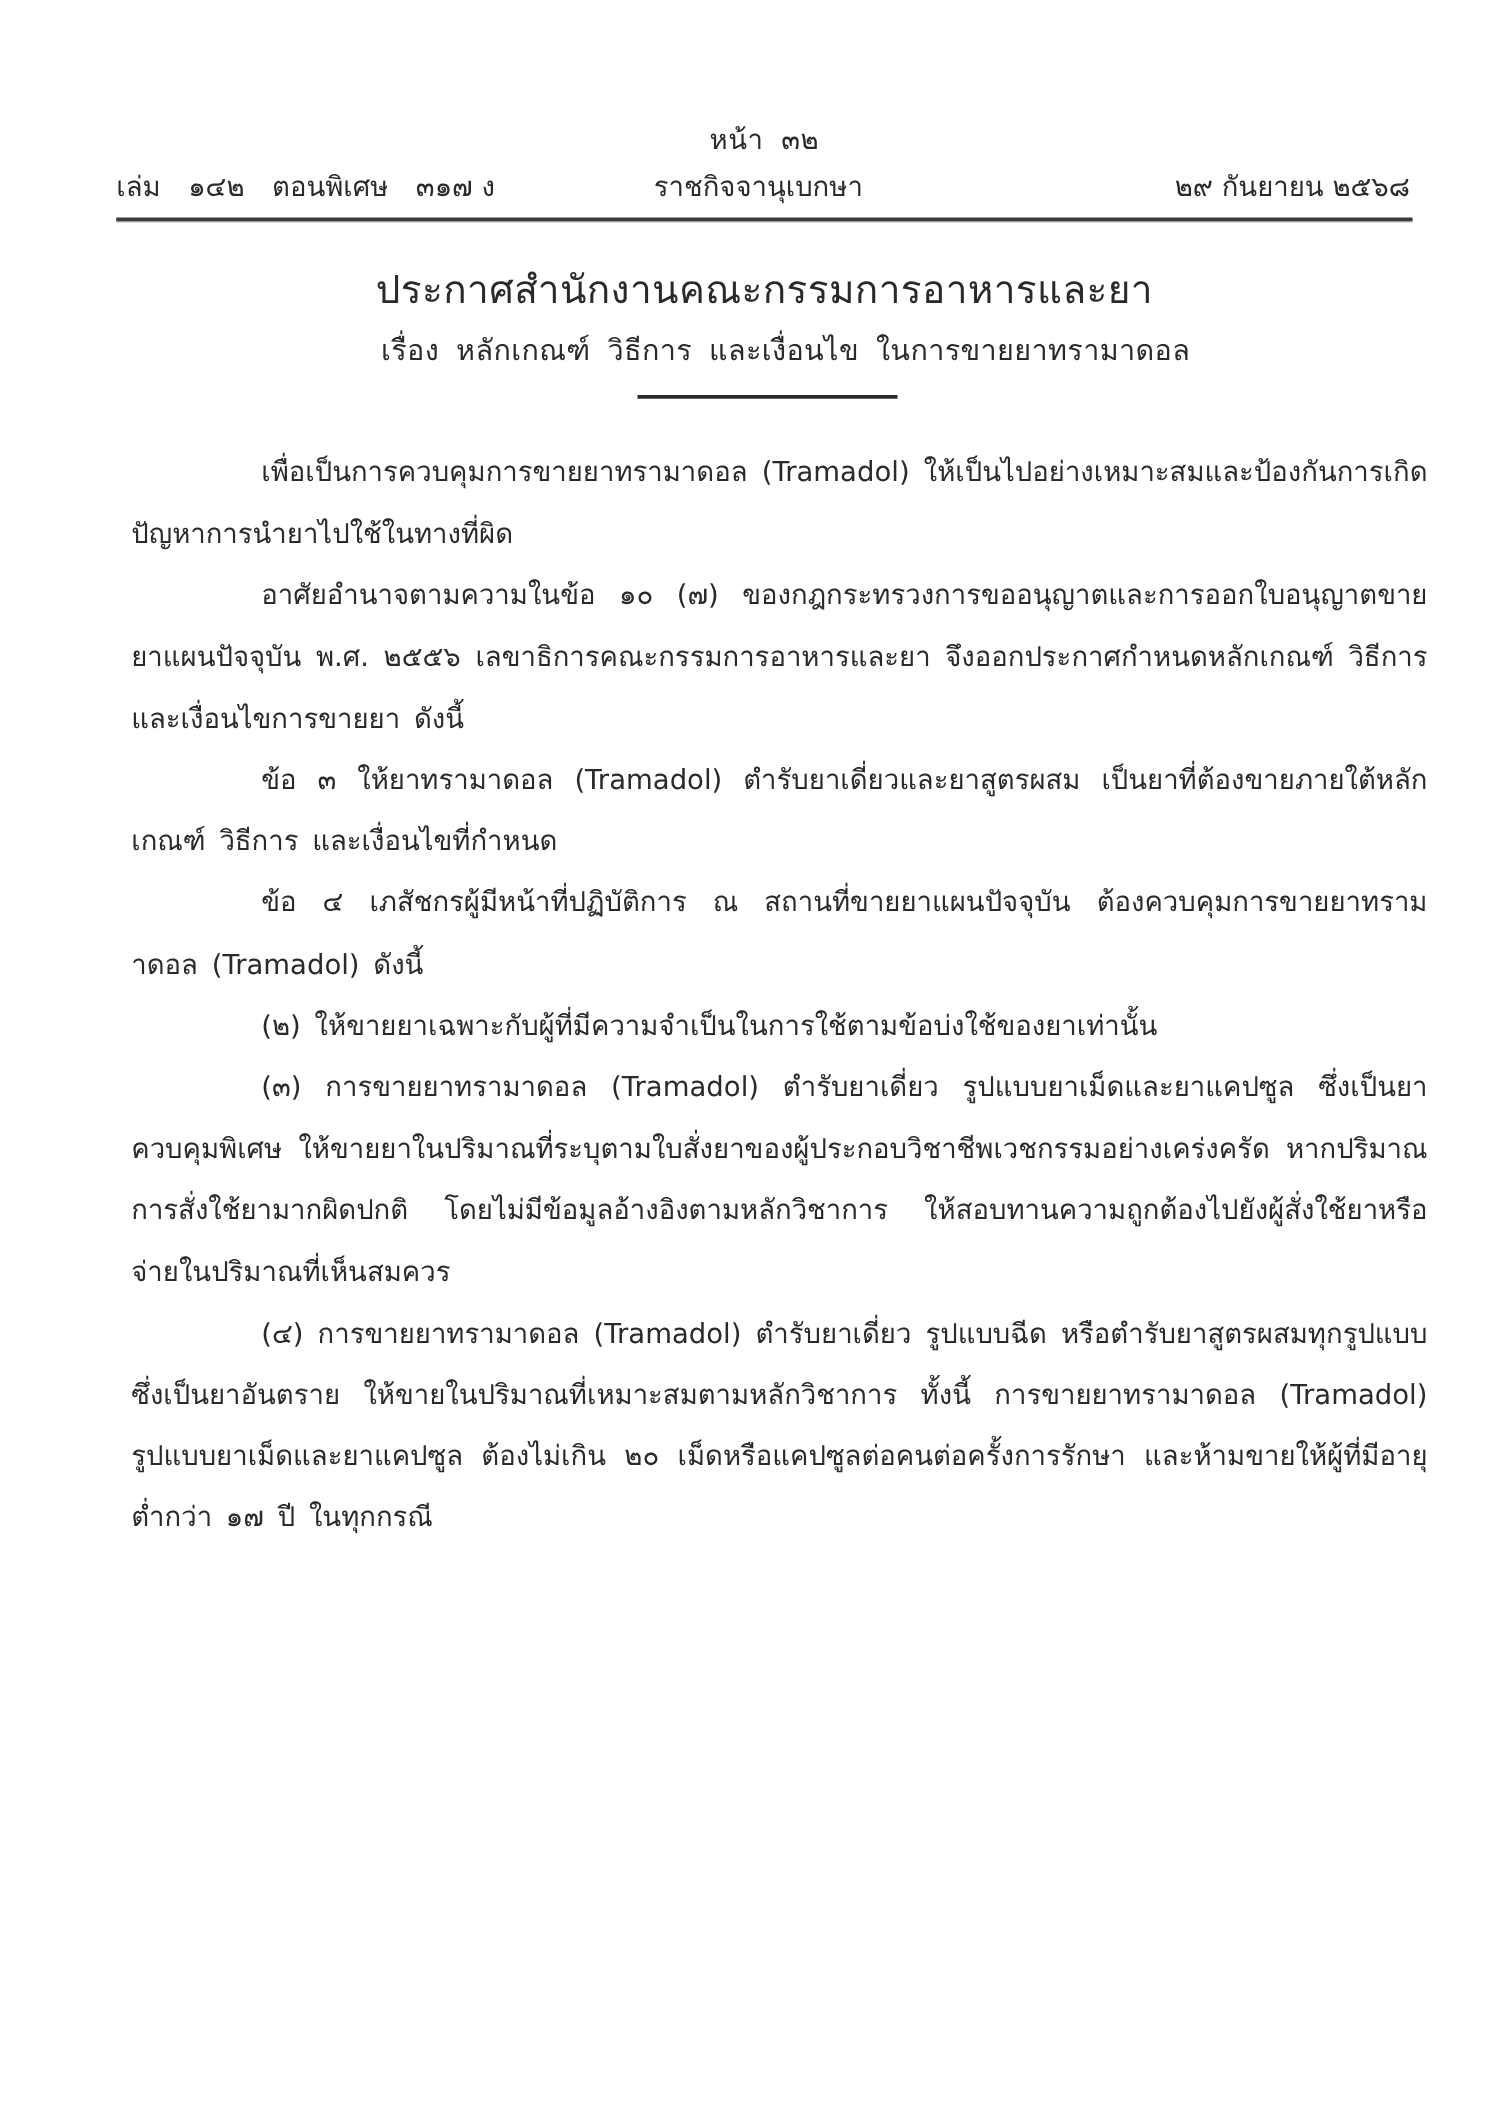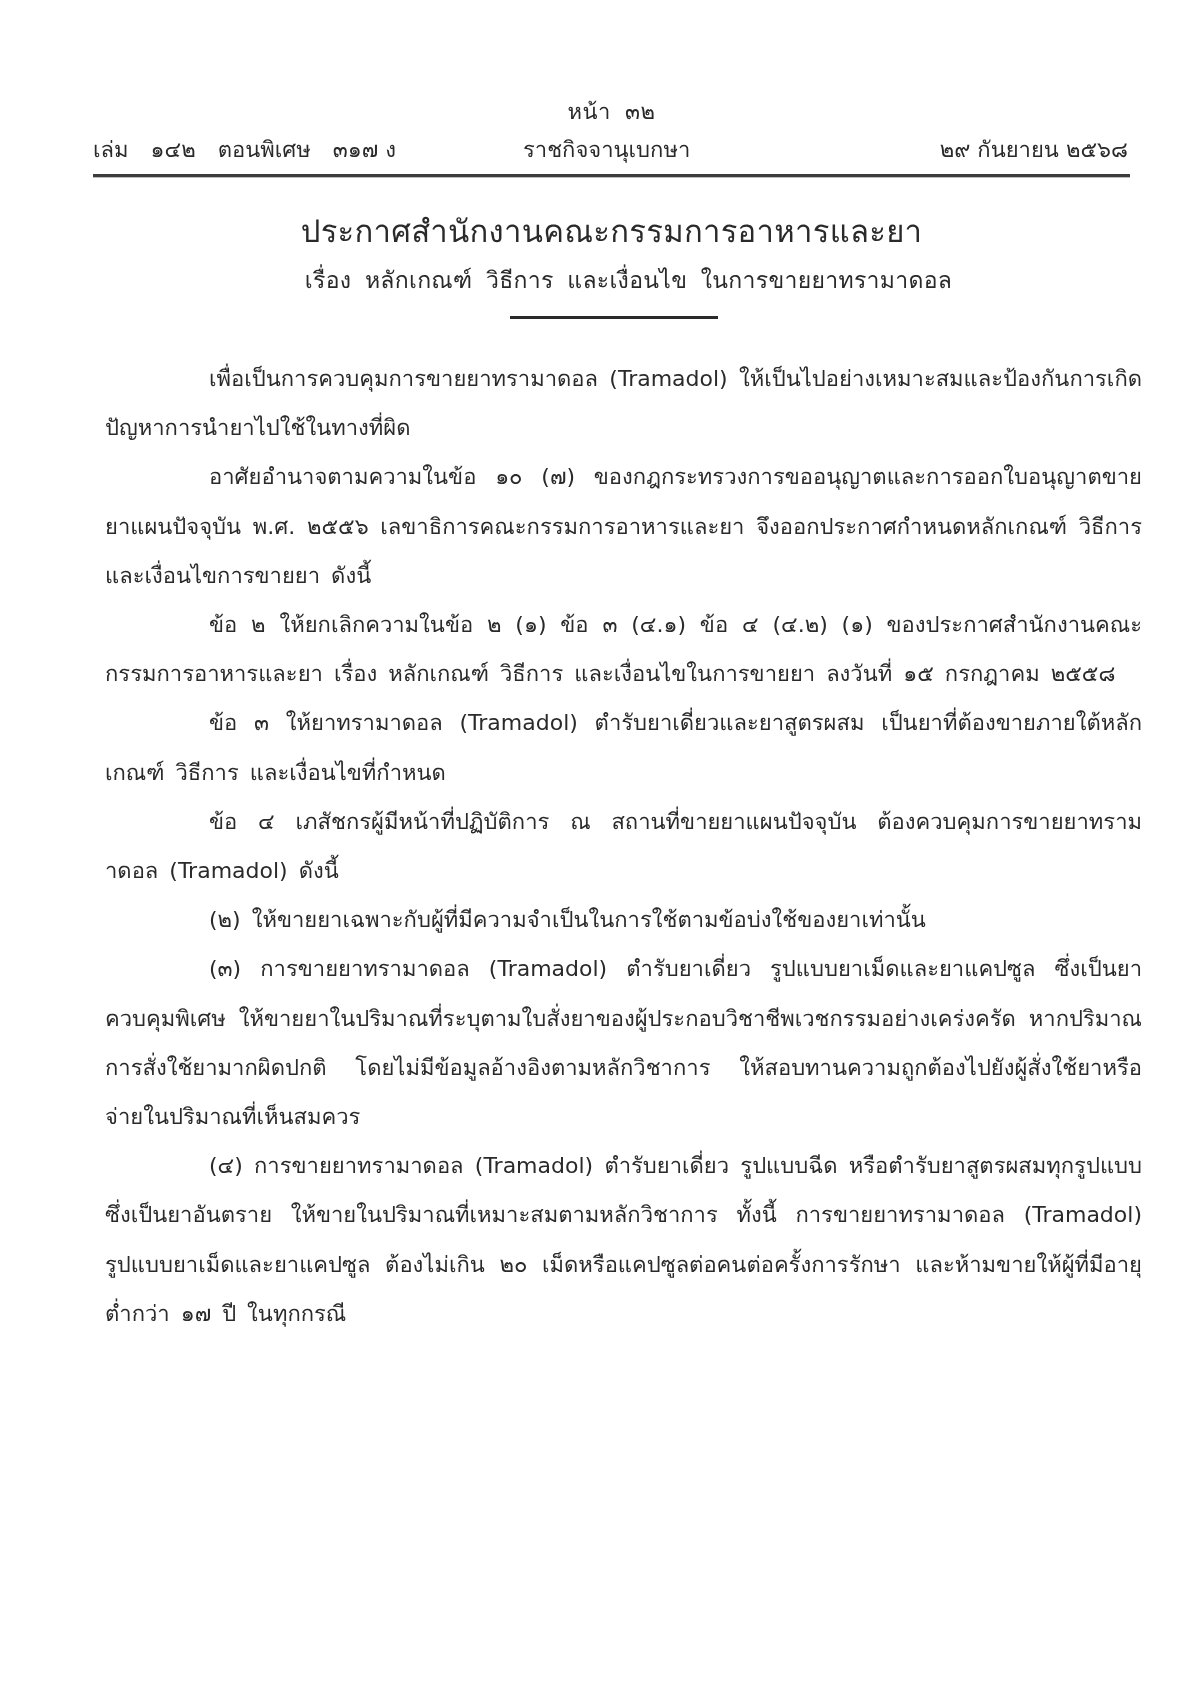--- a/index.html
+++ b/index.html
@@ -117,21 +117,20 @@
 
   <div class="header-rule"></div>
 
   <div class="title">ประกาศสำนักงานคณะกรรมการอาหารและยา</div>
   <div class="subtitle">เรื่อง หลักเกณฑ์ วิธีการ และเงื่อนไข ในการขายยาทรามาดอล</div>
   <div class="title-rule"></div>
 
   <div class="body">
     <p>เพื่อเป็นการควบคุมการขายยาทรามาดอล (Tramadol) ให้เป็นไปอย่างเหมาะสมและป้องกันการเกิดปัญหาการนำยาไปใช้ในทางที่ผิด</p>
     <p>อาศัยอำนาจตามความในข้อ ๑๐ (๗) ของกฎกระทรวงการขออนุญาตและการออกใบอนุญาตขายยาแผนปัจจุบัน พ.ศ. ๒๕๕๖ เลขาธิการคณะกรรมการอาหารและยา จึงออกประกาศกำหนดหลักเกณฑ์ วิธีการ และเงื่อนไขการขายยา ดังนี้</p>
-    <p>ข้อ ๒ ให้ยกเลิกความในข้อ ๒ (๑) ข้อ ๓ (๔.๑) ข้อ ๔ (๔.๒) (๑) ของประกาศสำนักงานคณะกรรมการอาหารและยา เรื่อง หลักเกณฑ์ วิธีการ และเงื่อนไขในการขายยา ลงวันที่ ๑๕ กรกฎาคม ๒๕๕๘</p>
     <p>ข้อ ๓ ให้ยาทรามาดอล (Tramadol) ตำรับยาเดี่ยวและยาสูตรผสม เป็นยาที่ต้องขายภายใต้หลักเกณฑ์ วิธีการ และเงื่อนไขที่กำหนด</p>
     <p>ข้อ ๔ เภสัชกรผู้มีหน้าที่ปฏิบัติการ ณ สถานที่ขายยาแผนปัจจุบัน ต้องควบคุมการขายยาทรามาดอล (Tramadol) ดังนี้</p>
     <p>(๒) ให้ขายยาเฉพาะกับผู้ที่มีความจำเป็นในการใช้ตามข้อบ่งใช้ของยาเท่านั้น</p>
     <p>(๓) การขายยาทรามาดอล (Tramadol) ตำรับยาเดี่ยว รูปแบบยาเม็ดและยาแคปซูล ซึ่งเป็นยาควบคุมพิเศษ ให้ขายยาในปริมาณที่ระบุตามใบสั่งยาของผู้ประกอบวิชาชีพเวชกรรมอย่างเคร่งครัด หากปริมาณการสั่งใช้ยามากผิดปกติ โดยไม่มีข้อมูลอ้างอิงตามหลักวิชาการ ให้สอบทานความถูกต้องไปยังผู้สั่งใช้ยาหรือจ่ายในปริมาณที่เห็นสมควร</p>
     <p>(๔) การขายยาทรามาดอล (Tramadol) ตำรับยาเดี่ยว รูปแบบฉีด หรือตำรับยาสูตรผสมทุกรูปแบบ ซึ่งเป็นยาอันตราย ให้ขายในปริมาณที่เหมาะสมตามหลักวิชาการ ทั้งนี้ การขายยาทรามาดอล (Tramadol) รูปแบบยาเม็ดและยาแคปซูล ต้องไม่เกิน ๒๐ เม็ดหรือแคปซูลต่อคนต่อครั้งการรักษา และห้ามขายให้ผู้ที่มีอายุต่ำกว่า ๑๗ ปี ในทุกกรณี</p>
   </div>
 
 </div>
 
 </body></html>

